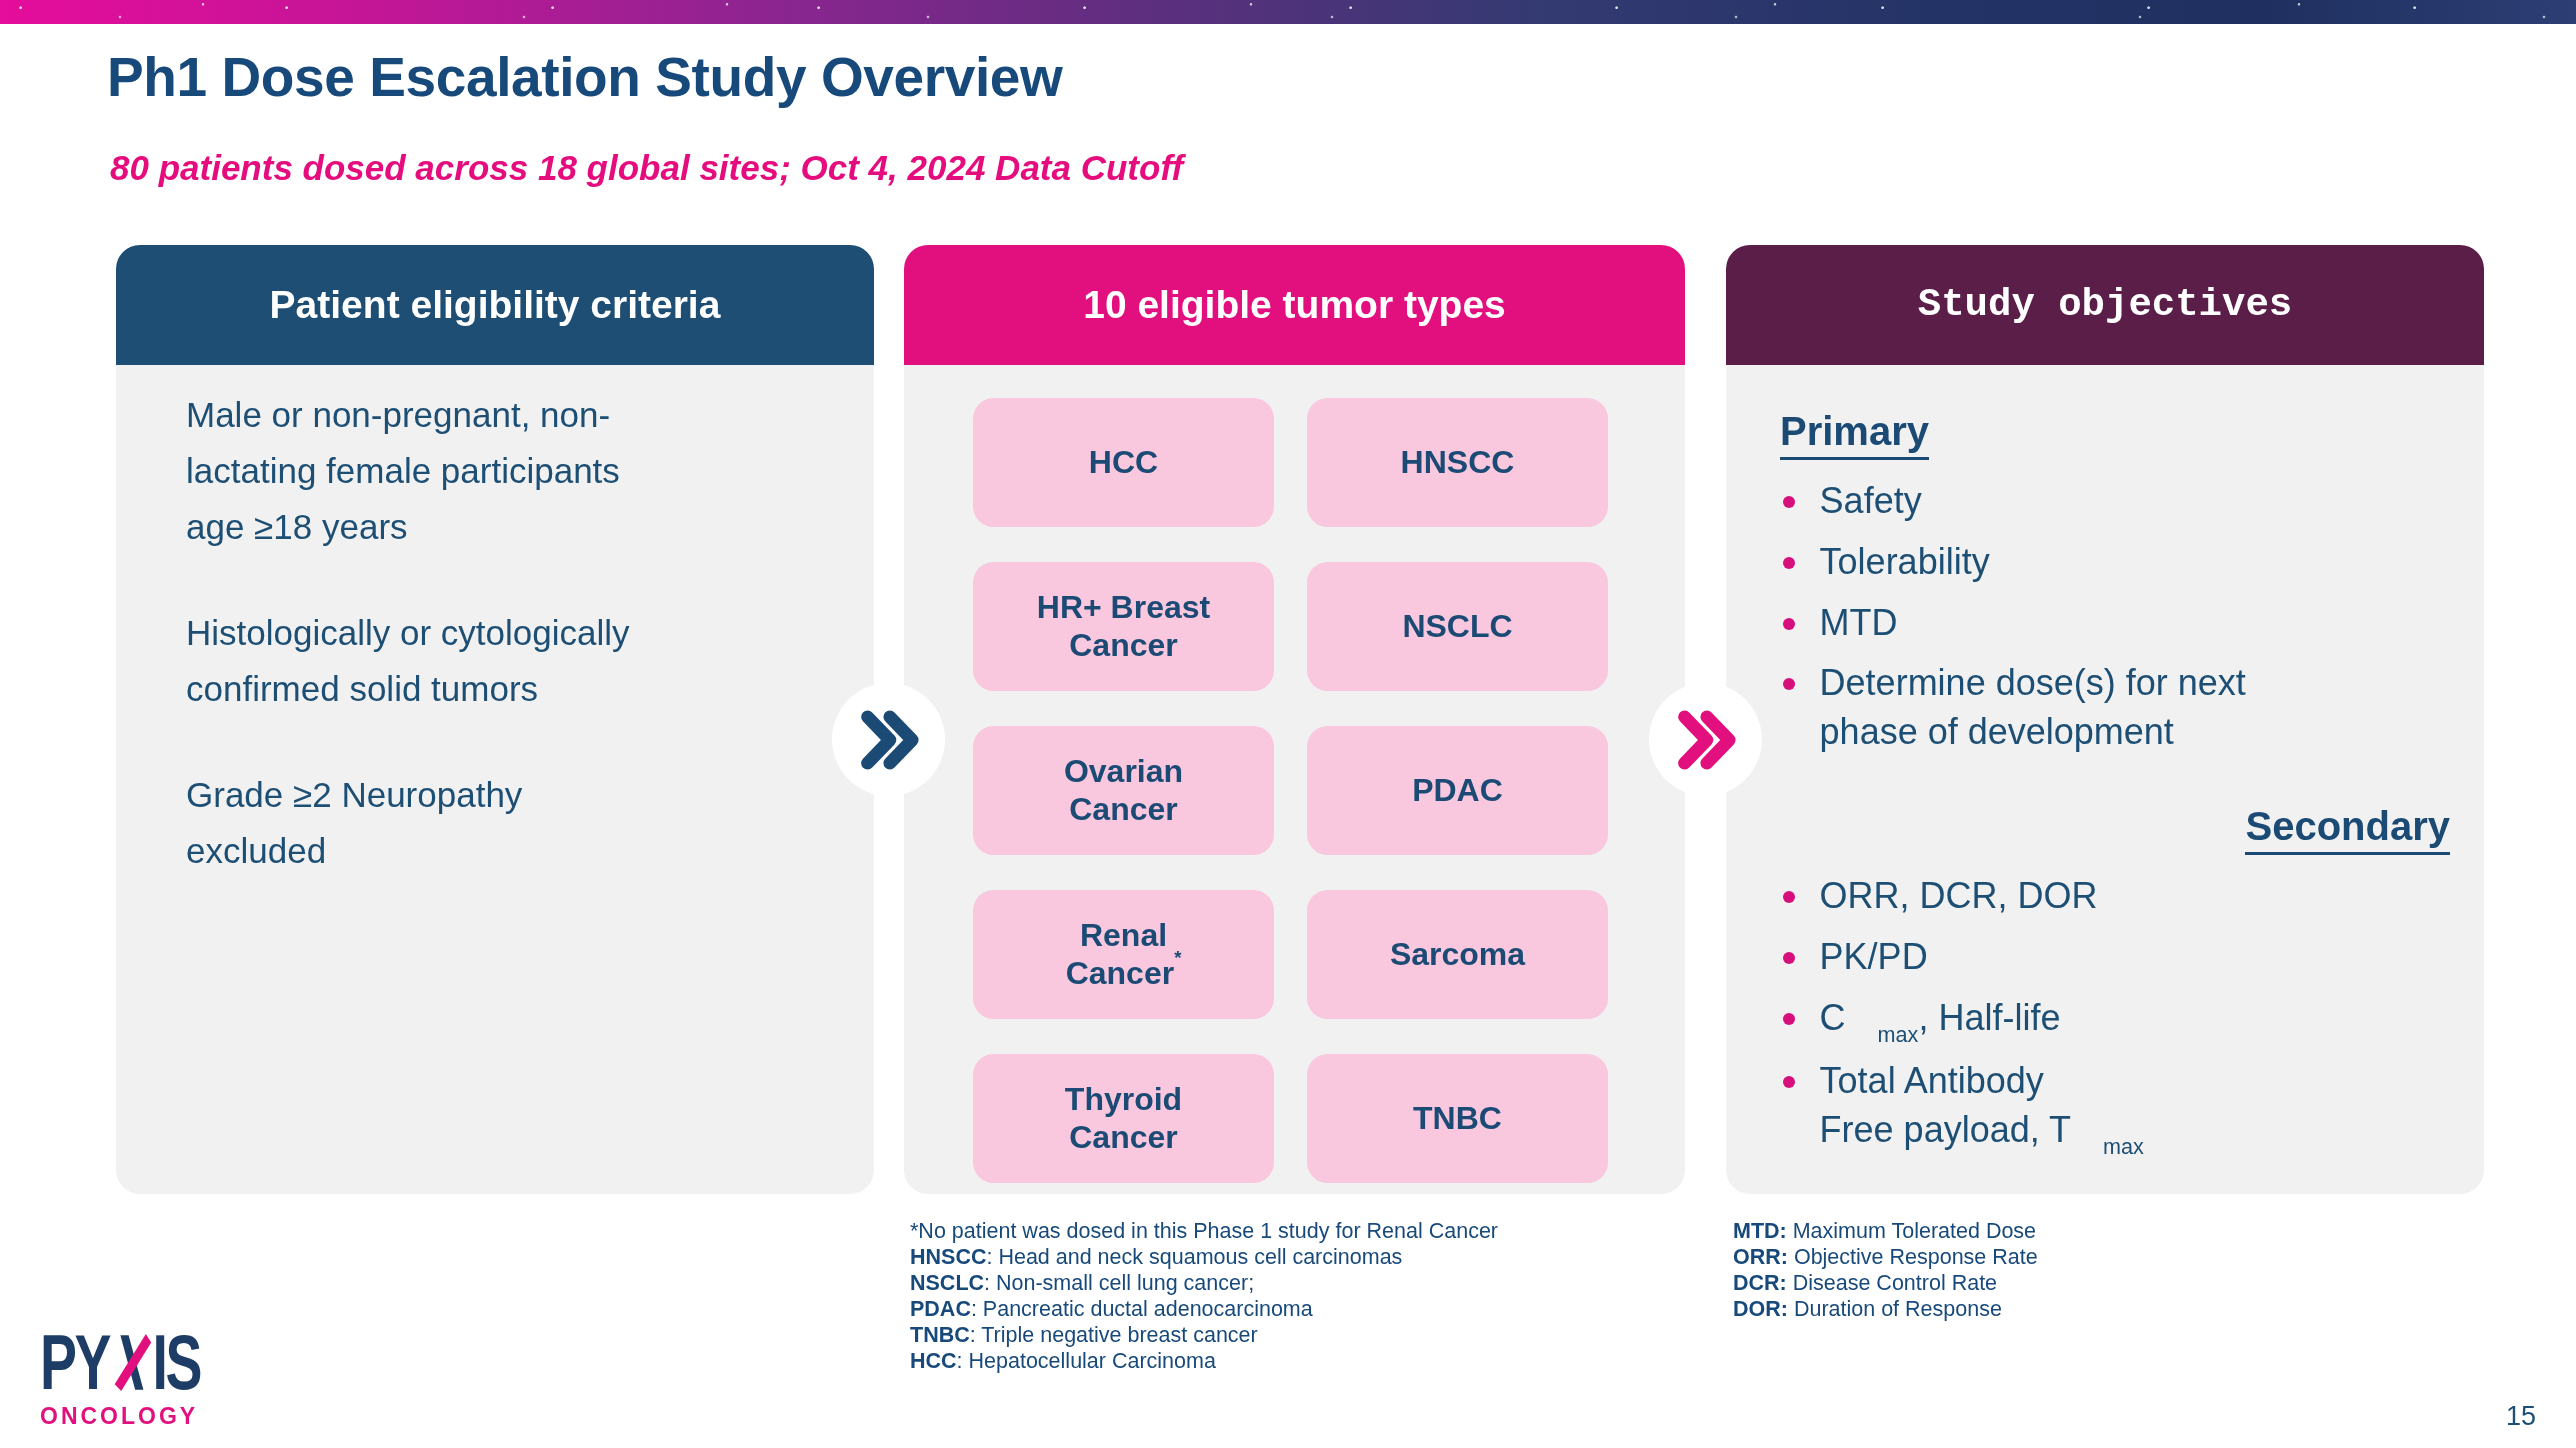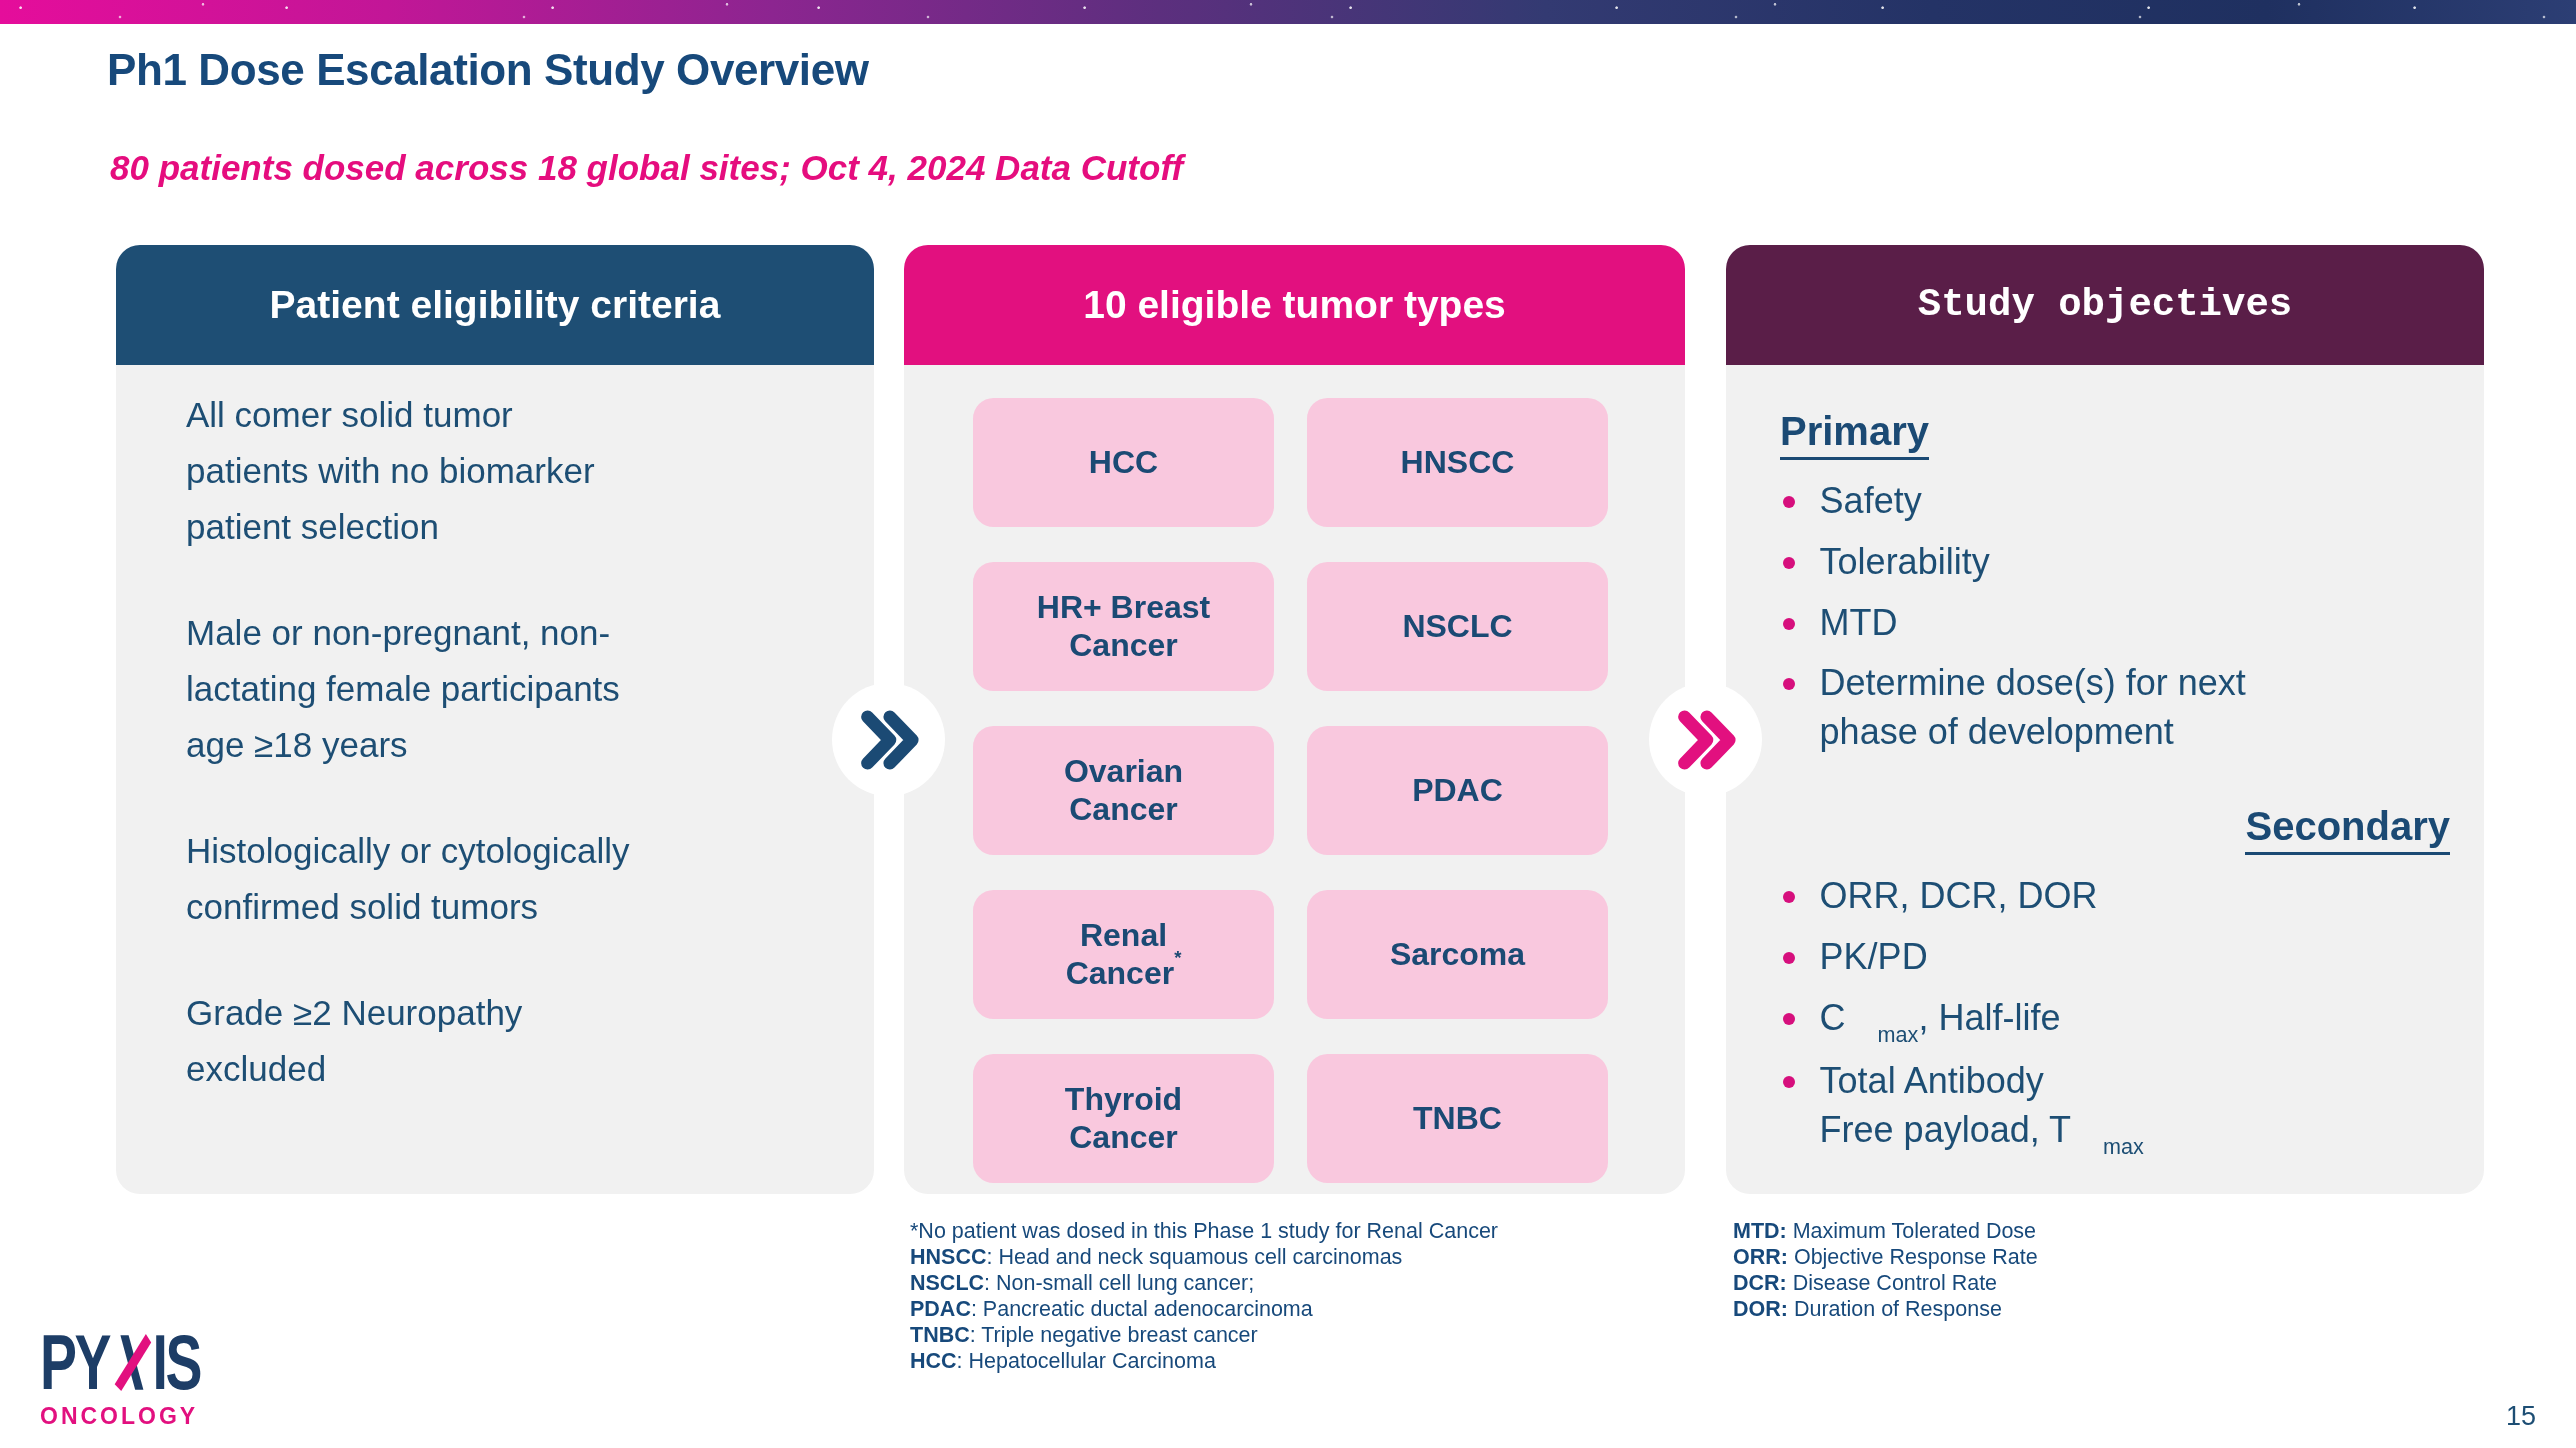--- a/index.html
+++ b/index.html
@@ -14,21 +14,21 @@
       radial-gradient(circle 1.7px at 20.6px 7.7px,  rgba(255,255,255,.85) 0 0.9px, transparent 1.7px),
       radial-gradient(circle 1.7px at 120px 17px, rgba(255,255,255,.65) 0 0.9px, transparent 1.7px),
       radial-gradient(circle 1.7px at 203px 4.3px,  rgba(255,255,255,.7) 0 0.9px, transparent 1.7px),
       linear-gradient(90deg,#e50d9b 0%,#c21697 15%,#8c2590 30%,#5c2f7e 45%,#333a72 60%,#243366 75%,#1f3060 88%,#2c3e74 100%);
     background-size:266px 24px,404px 24px,524px 24px,100% 100%;
     background-repeat:repeat-x,repeat-x,repeat-x,no-repeat;
   }
   
   .title{
     position:absolute;left:107px;top:45px;margin:0;
-    font-size:44px;font-weight:bold;color:#17497b;letter-spacing:-0.4px;
+    font-size:55px;font-weight:bold;color:#17497b;letter-spacing:-0.4px;
   }
   .subtitle{
     position:absolute;left:110px;top:148px;
     font-size:35px;font-weight:bold;font-style:italic;color:#e50d7e;
   }
   
   .panel{position:absolute;top:245px;height:1075px;}
   .p1{left:116px;width:758px;}
   .p2{left:904px;width:781px;}
   .p3{left:1726px;width:758px;}
@@ -100,21 +100,20 @@
 <div class="stage">
 
   <div class="topbar"></div>
 
   <h1 class="title">Ph1 Dose Escalation Study Overview</h1>
   <div class="subtitle">80 patients dosed across 18 global sites; Oct 4, 2024 Data Cutoff</div>
 
   <section class="panel p1">
     <header class="ph ph-navy">Patient eligibility criteria</header>
     <div class="pb pb1">
-      <p><span>All comer solid tumor</span><br><span>patients with no biomarker</span><br><span>patient selection</span></p>
       <p><span>Male or non-pregnant, non-</span><br><span>lactating female participants</span><br><span>age ≥18 years</span></p>
       <p><span>Histologically or cytologically</span><br><span>confirmed solid tumors</span></p>
       <p><span>Grade ≥2 Neuropathy</span><br><span>excluded</span></p>
     </div>
   </section>
 
   <section class="panel p2">
     <header class="ph ph-pink">10 eligible tumor types</header>
     <div class="pb pb2">
       <div class="tumor-box">

